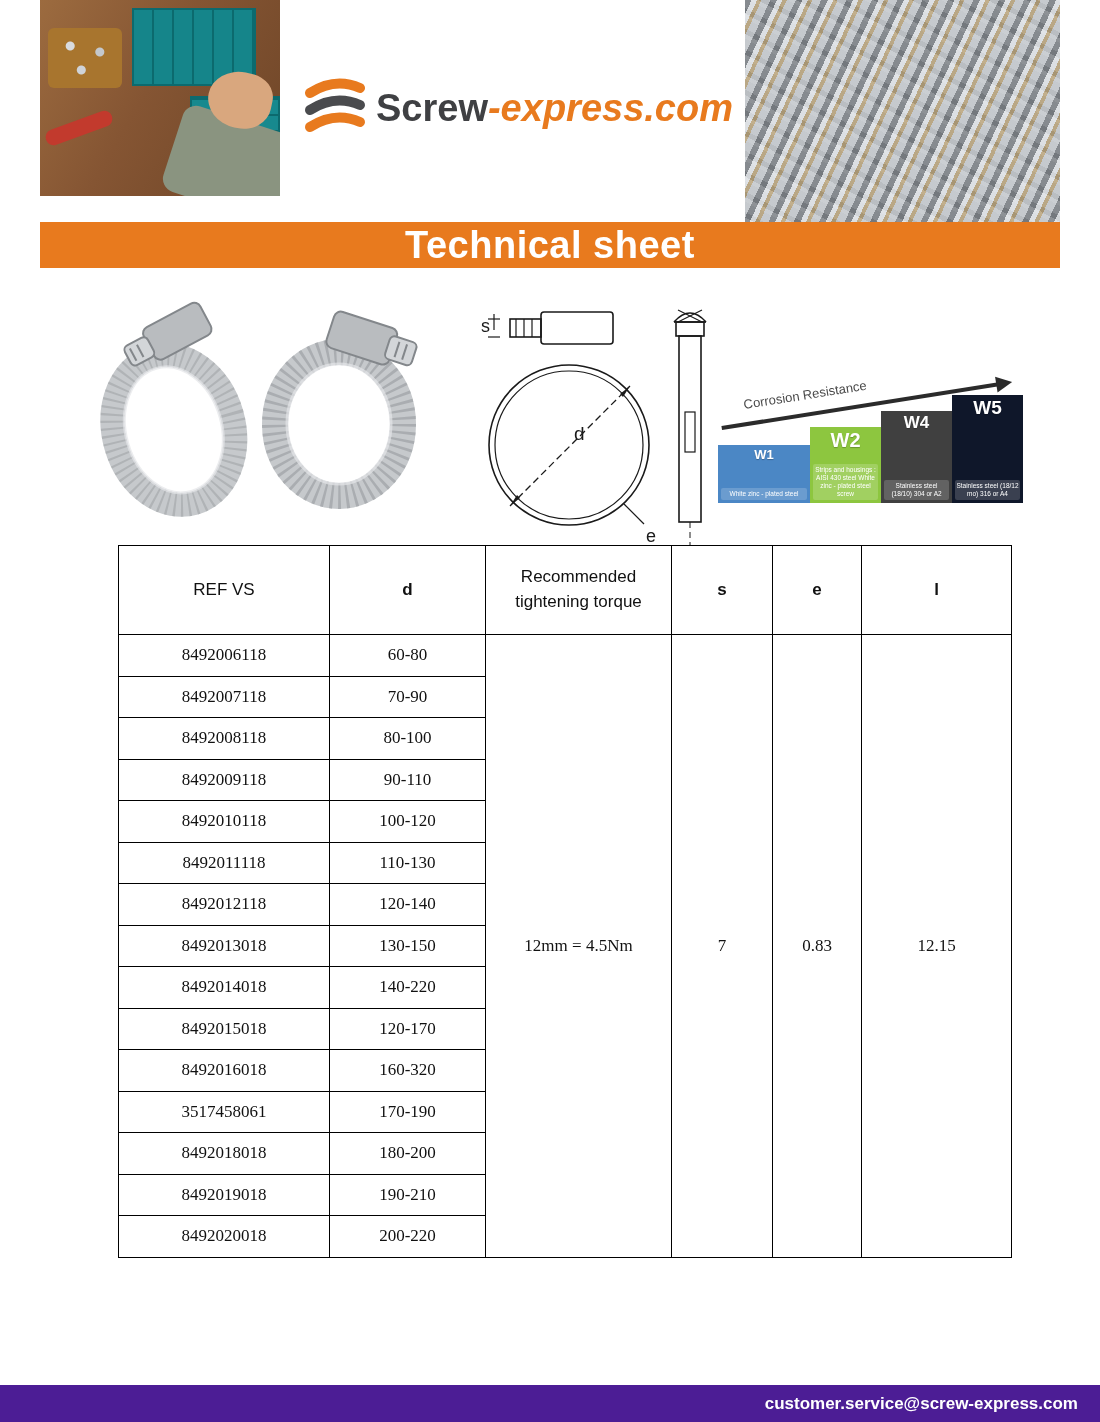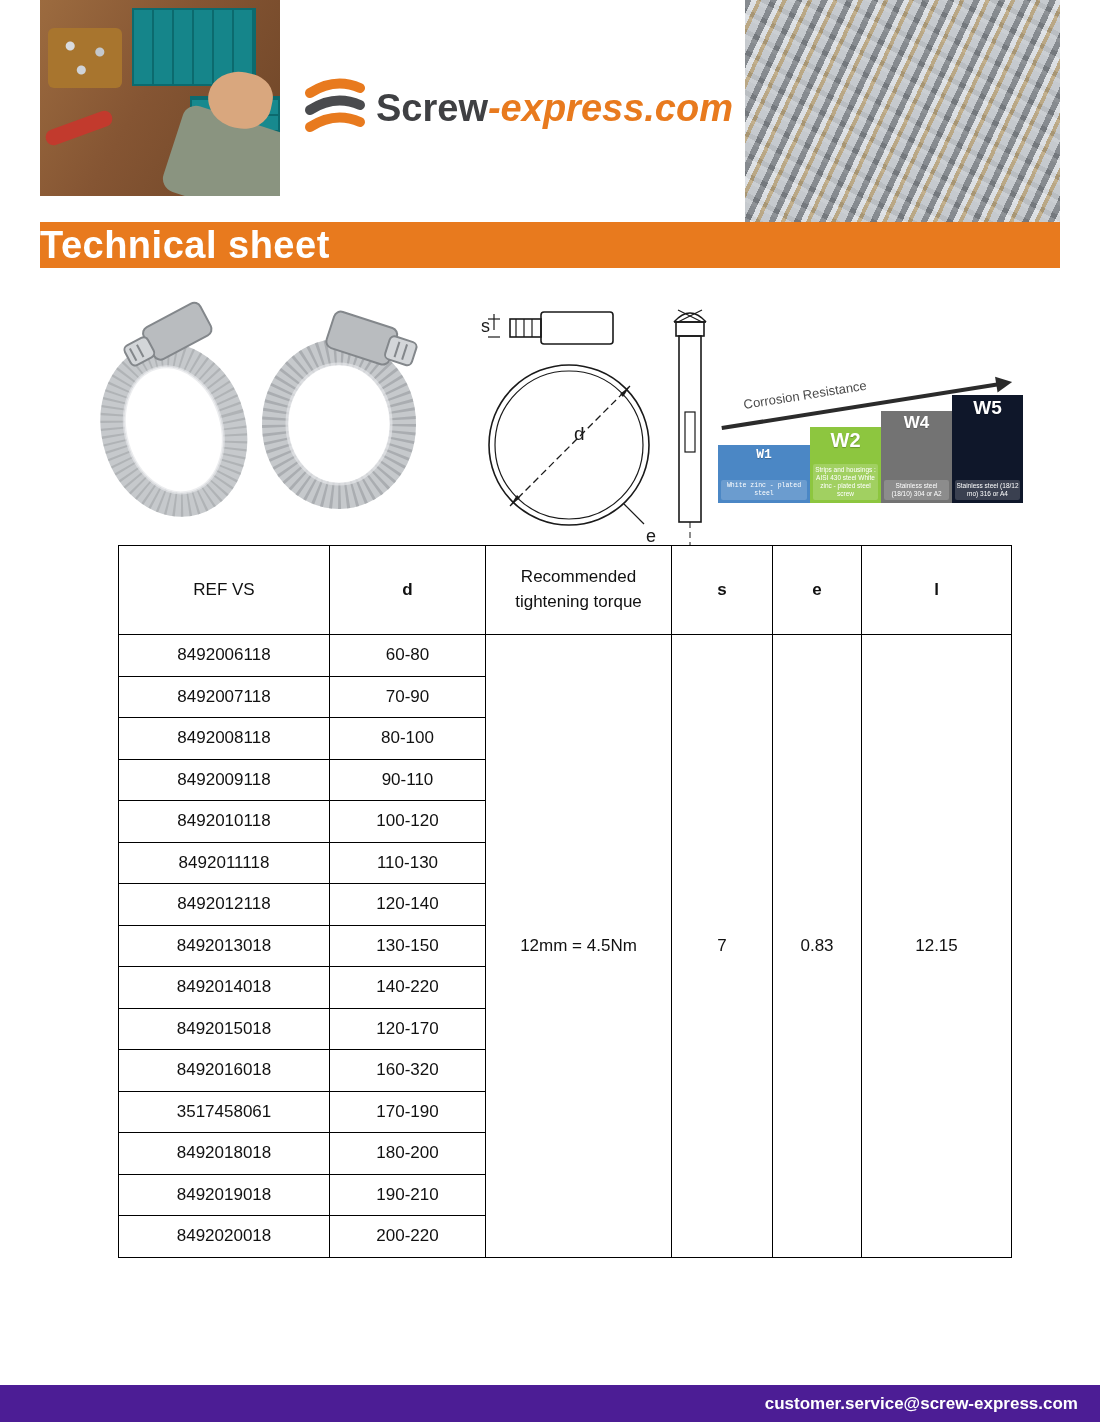--- a/index.html
+++ b/index.html
@@ -32,21 +32,21 @@
       repeating-linear-gradient(28deg,rgba(255,255,255,.25) 0 4px,rgba(70,74,78,.35) 4px 9px,transparent 9px 18px),
       #b9bdc2;}
   
   .logo{position:absolute;left:300px;top:58px;width:460px;height:100px;display:flex;align-items:center;}
   .logo-icon{width:70px;height:70px;flex:0 0 auto;}
   .logo-text{font-size:38px;line-height:1;white-space:nowrap;margin-left:6px;}
   .logo-text .b1{font-weight:700;color:#3f4043;}
   .logo-text .b2{font-weight:700;font-style:italic;color:#e87a1e;}
   
   .banner{position:absolute;left:40px;top:222px;width:1020px;height:46px;background:#e87a1e;
-    display:flex;align-items:center;}
+    display:flex;align-items:center;justify-content:center;}
   .banner .t{color:#fff;font-weight:700;font-size:38px;letter-spacing:.5px;}
   
   .clamp1{position:absolute;left:82px;top:292px;}
   .clamp2{position:absolute;left:248px;top:302px;}
   .frontview{position:absolute;left:438px;top:290px;}
   .sideview{position:absolute;left:648px;top:292px;}
   
   .corrosion{position:absolute;left:718px;top:358px;width:305px;height:145px;}
   .corr-title{position:absolute;left:24px;top:18px;width:270px;transform:rotate(-9deg);
     font-size:13px;color:#4a4a4a;border-bottom:0;}
@@ -65,21 +65,21 @@
   table.spec{border-collapse:collapse;table-layout:fixed;width:887px;background:#fff;}
   table.spec th,table.spec td{border:1.5px solid #000;text-align:center;vertical-align:middle;
     font-size:17px;color:#111;padding:0;}
   table.spec thead th{height:88px;}
   th.h-ref{width:210px;font-weight:400;margin-left:35px;}
   th.h-d{width:155px;font-weight:700;font-size:20px;}
   th.h-torque{width:185px;font-weight:400;padding:0 30px;line-height:1.45;}
   th.h-s{width:100px;font-weight:700;font-size:20px;}
   th.h-e{width:88px;font-weight:700;font-size:20px;}
   th.h-l{width:149px;font-weight:700;font-size:20px;}
-  table.spec tbody td{height:40.5px;}
+  table.spec tbody td{height:40.5px;font-family:Liberation Serif, serif;}
   
   .footer{position:absolute;left:0;bottom:0;width:1100px;height:37px;background:#4c1d95;
     display:flex;align-items:center;justify-content:flex-end;}
   .footer .email{color:#fff;font-weight:700;font-size:17px;margin-right:22px;}
   svg text{font-family:"Liberation Sans",sans-serif;}
 </style>
 </head>
 <body>
 
 <div class="photo photo-left">
@@ -165,29 +165,29 @@
   <rect x="28" y="30" width="28" height="14" fill="none" stroke="#1a1a1a" stroke-width="1.6"></rect>
   <rect x="31" y="44" width="22" height="186" fill="none" stroke="#1a1a1a" stroke-width="1.6"></rect>
   <rect x="37" y="120" width="10" height="40" fill="none" stroke="#1a1a1a" stroke-width="1.2"></rect>
   <line x1="42" y1="230" x2="42" y2="258" stroke="#1a1a1a" stroke-width="1" stroke-dasharray="6 4"></line>
 </svg>
 
 <div class="corrosion">
   <div class="corr-title">Corrosion Resistance</div>
   <div class="corr-arrow"></div>
   <div class="corr-blocks">
-      <div class="corr-block" style="background: rgb(75, 135, 197); height: 58px; width: 99px; font-family: Liberation Mono, monospace;">
+      <div class="corr-block" style="background: rgb(75, 135, 197); height: 58px; width: 99px;">
         <div class="corr-label" style="font-size: 13px;">W1</div>
         <div class="corr-desc">White zinc - plated steel</div>
       </div>
       <div class="corr-block" style="background: rgb(141, 198, 63); height: 76px; width: 76.25px;">
         <div class="corr-label" style="font-size: 20px;">W2</div>
         <div class="corr-desc">Strips and housings : AISI 430 steel  White zinc - plated steel screw</div>
       </div>
-      <div class="corr-block" style="background: #737373; height: 92px; width: 76.25px;">
+      <div class="corr-block" style="background: #404040; height: 92px; width: 76.25px;">
         <div class="corr-label" style="font-size: 17px;">W4</div>
         <div class="corr-desc">Stainless steel (18/10) 304 or A2</div>
       </div>
       <div class="corr-block" style="background: #0f172a; height: 108px; width: 76.25px; align-items: center;">
         <div class="corr-label" style="font-size: 19px;">W5</div>
         <div class="corr-desc">Stainless steel (18/12 mo) 316 or A4</div>
       </div>
     </div>
 </div>
 

